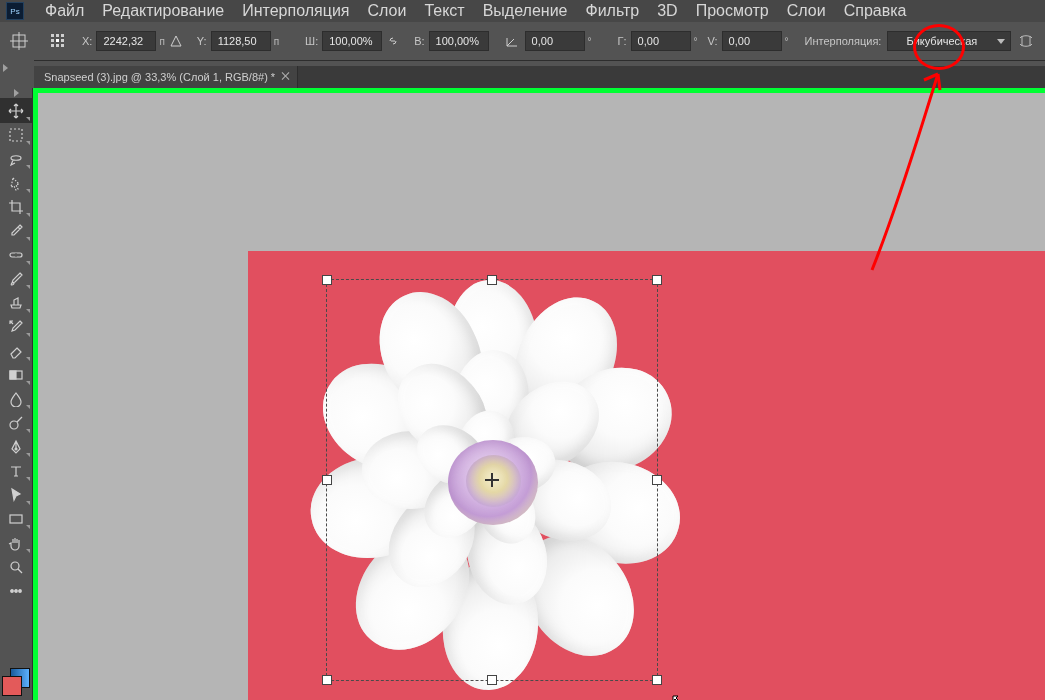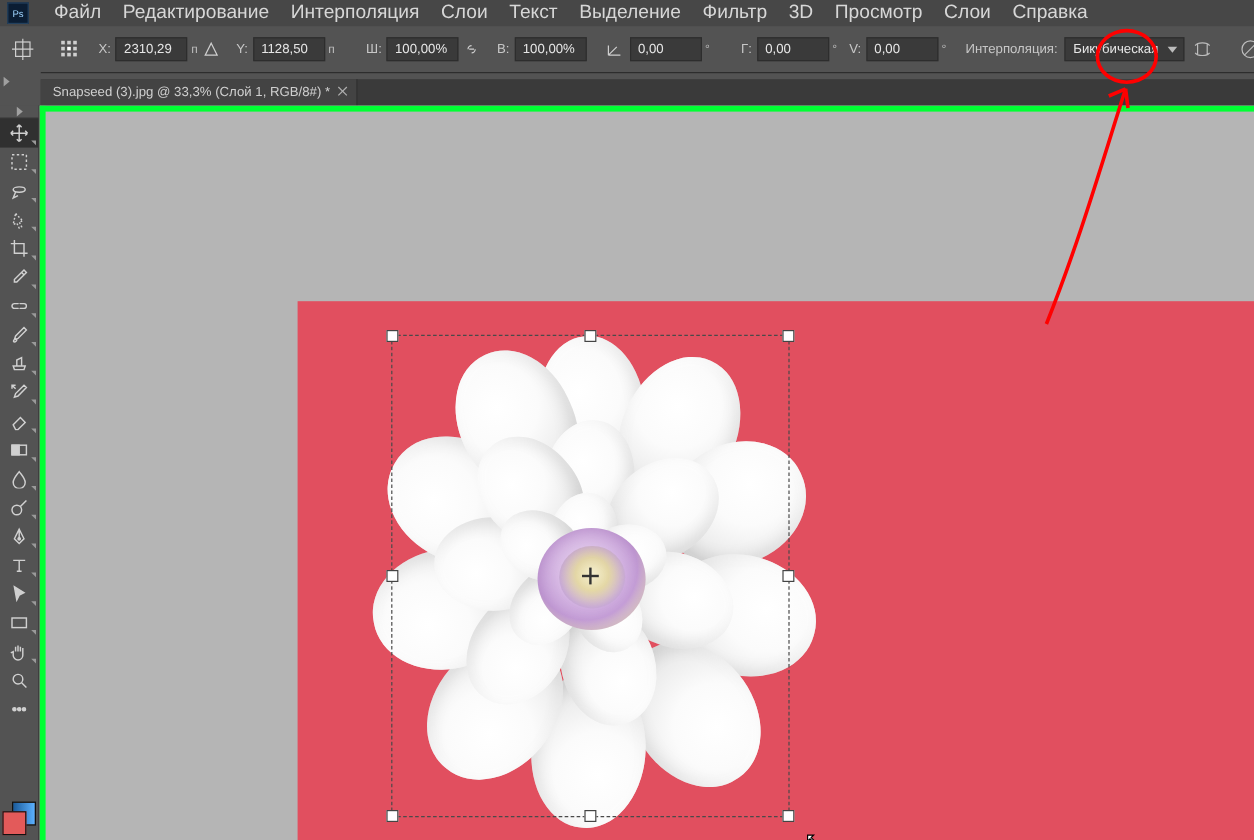--- a/index.html
+++ b/index.html
@@ -8,21 +8,21 @@
   .menubar .logo { width:16px; height:16px; background:#0b1d33; border:1px solid #23415f; display:flex; align-items:center; justify-content:center; font-size:8px; font-weight:normal; color:#9fd4ff; margin-right:12px; }
   .menubar .mi { padding:0 9px; line-height:22px; cursor:default; font-size:16px; }
   
   .optbar { position:absolute; left:0; top:22px; right:0; height:38px; background:#535353; display:flex; align-items:center; padding-left:10px; border-bottom:1px solid #2d2d2d; }
   .optbar .ico { width:22px; height:22px; display:flex; align-items:center; justify-content:center; margin-right:6px; }
   .optbar .lbl { margin:0 4px 0 10px; color:#c7c7c7; font-size:11px; white-space:nowrap; }
   .optbar .val { background:#3a3a3a; height:18px; line-height:18px; padding:0 6px; border:1px solid #2d2d2d; color:#e6e6e6; font-size:11px; min-width:46px; }
   .optbar .unit { margin-left:3px; font-size:10px; color:#bcbcbc; }
   .optbar .sep { width:1px; height:24px; background:#3a3a3a; margin:0 8px; }
   .optbar .interp { margin-left:0; color:#c7c7c7; }
-  .optbar .drop { background:#3a3a3a; border:1px solid #2d2d2d; height:18px; line-height:18px; padding:0 6px; margin-left:6px; color:#e6e6e6; font-size:11px; position:relative; min-width:86px; }
+  .optbar .drop { background:#3a3a3a; border:1px solid #2d2d2d; height:18px; line-height:18px; padding:0 18px; margin-left:6px; color:#e6e6e6; font-size:11px; position:relative; min-width:86px; }
   .optbar .drop:after { content:""; position:absolute; right:5px; top:7px; width:0;height:0;border-left:4px solid transparent;border-right:4px solid transparent;border-top:5px solid #bcbcbc; }
   .optbar .rightico { width:26px; height:26px; display:flex; align-items:center; justify-content:center; margin-left:6px; }
   .optbar .rightico svg{stroke:#bcbcbc;}
   
   .tabbar { position:absolute; left:34px; top:66px; right:0; height:22px; background:#3a3a3a; display:flex; align-items:center; }
   .tab { height:22px; line-height:22px; padding:0 22px 0 10px; font-size:11px; color:#cfcfcf; position:relative; border-right:1px solid #2d2d2d; }
   .tab.inactive { background:#434343; }
   .tab.active   { background:#535353; color:#ffffff; }
   .tab .close { position:absolute; right:6px; top:5px; width:10px; height:10px; }
   .tab .close:before,.tab .close:after{content:"";position:absolute;left:4px;top:0;width:1px;height:10px;background:#b0b0b0;}
@@ -100,21 +100,21 @@
         <rect x="11" y="1" width="3" height="3" fill="#cfcfcf"></rect>
         <rect x="1" y="6" width="3" height="3" fill="#cfcfcf"></rect>
         <rect x="6" y="6" width="3" height="3" fill="#fff"></rect>
         <rect x="11" y="6" width="3" height="3" fill="#cfcfcf"></rect>
         <rect x="1" y="11" width="3" height="3" fill="#cfcfcf"></rect>
         <rect x="6" y="11" width="3" height="3" fill="#cfcfcf"></rect>
         <rect x="11" y="11" width="3" height="3" fill="#cfcfcf"></rect>
       </svg>
   </div>
   <span class="lbl">X:</span>
-  <span class="val">2310,29</span>
+  <span class="val">2242,32</span>
   <span class="unit">п</span>
 
   <div class="ico" style="margin:0 4px">
     <svg width="14" height="14">
         <path d="M7 2 L12 12 L2 12 Z" stroke="#cfcfcf" fill="none"></path>
       </svg>
   </div>
 
   <span class="lbl">Y:</span>
   <span class="val">1128,50</span>

